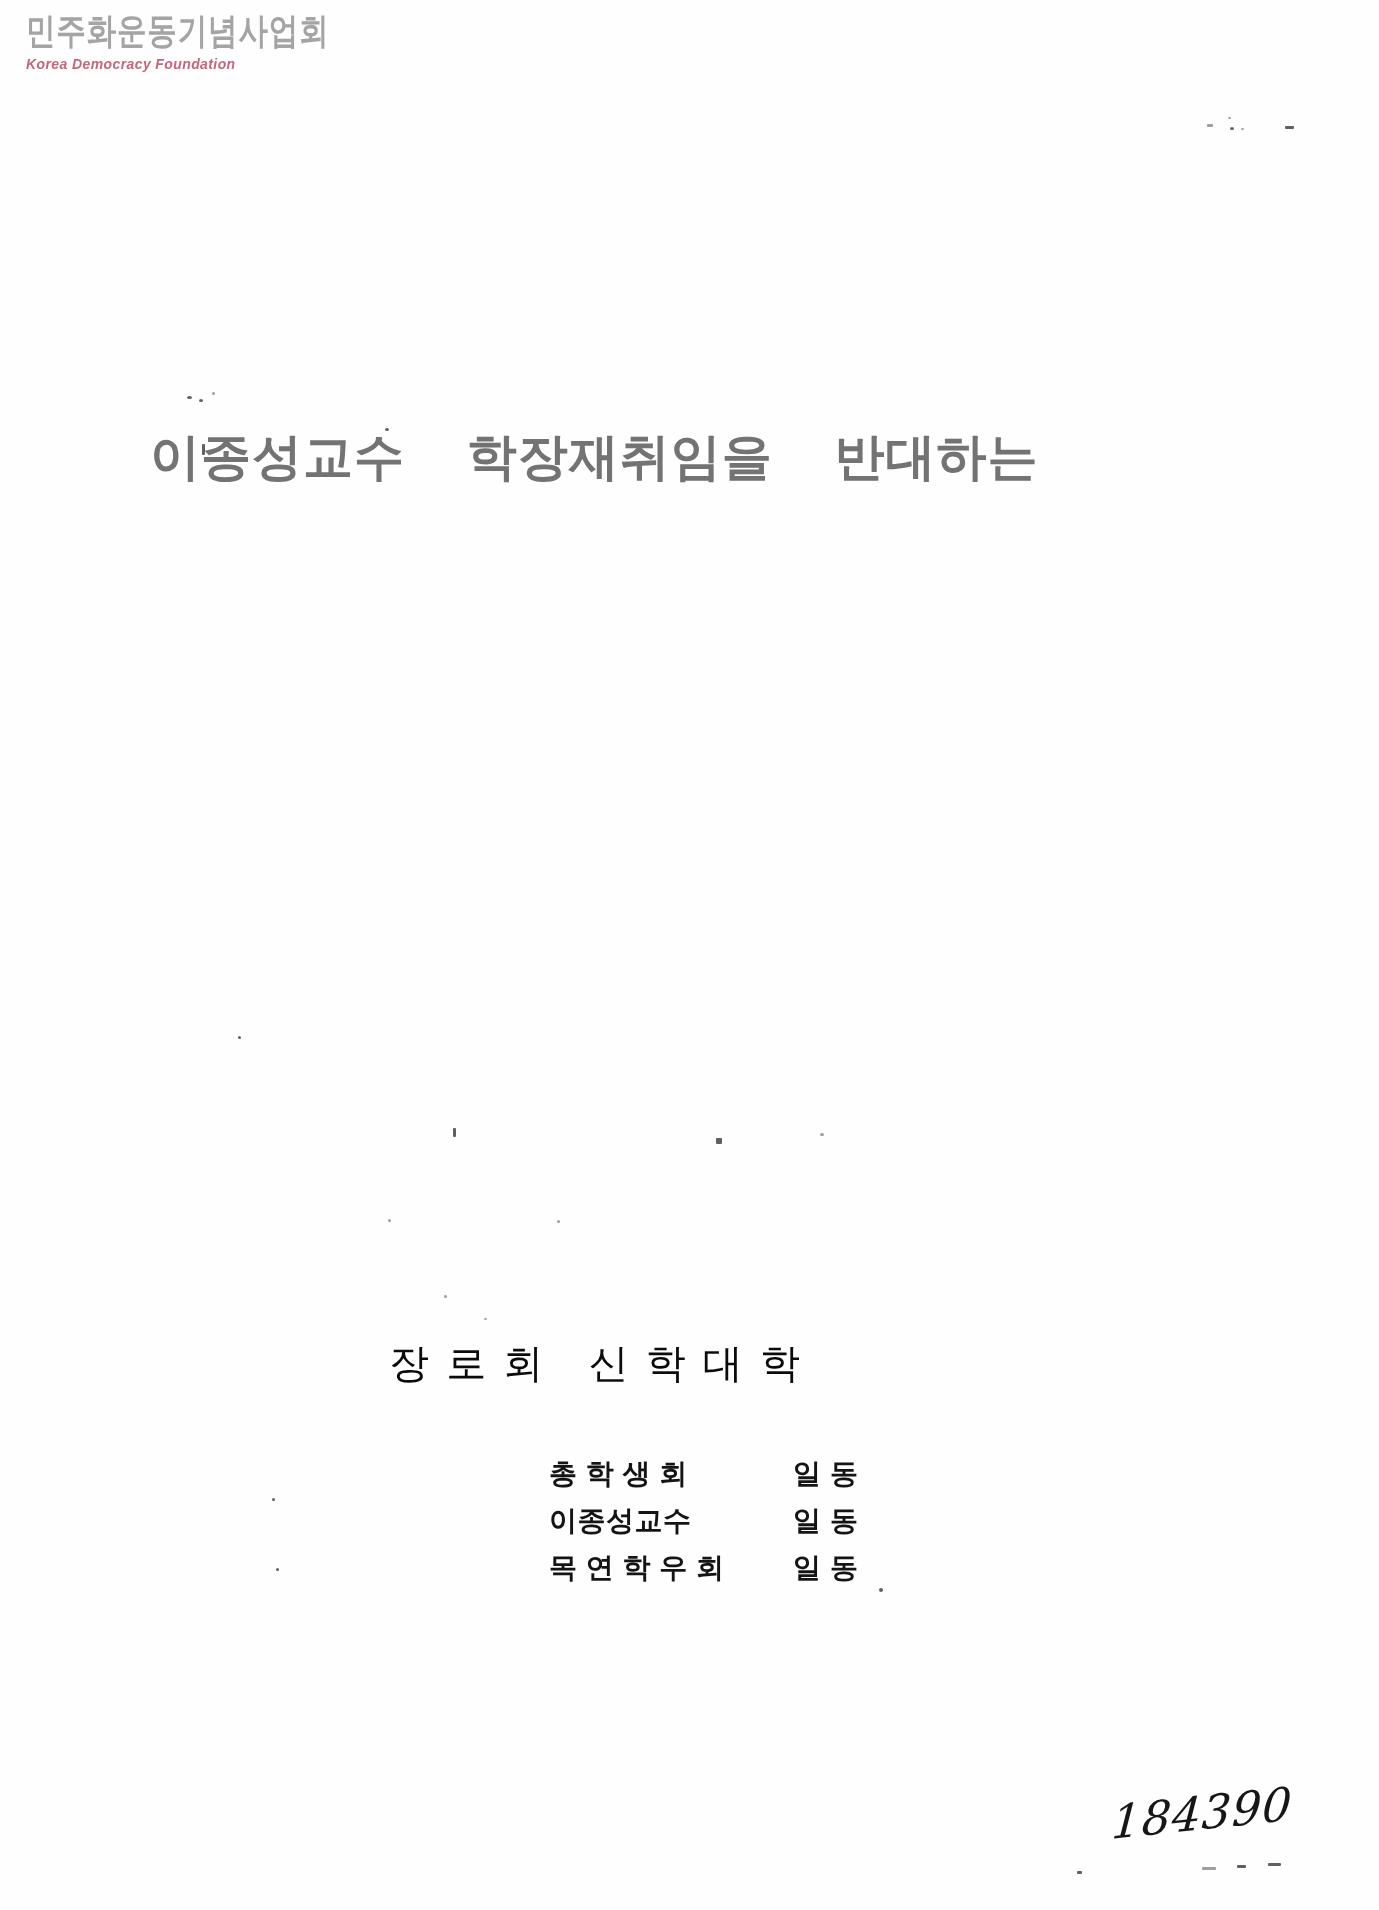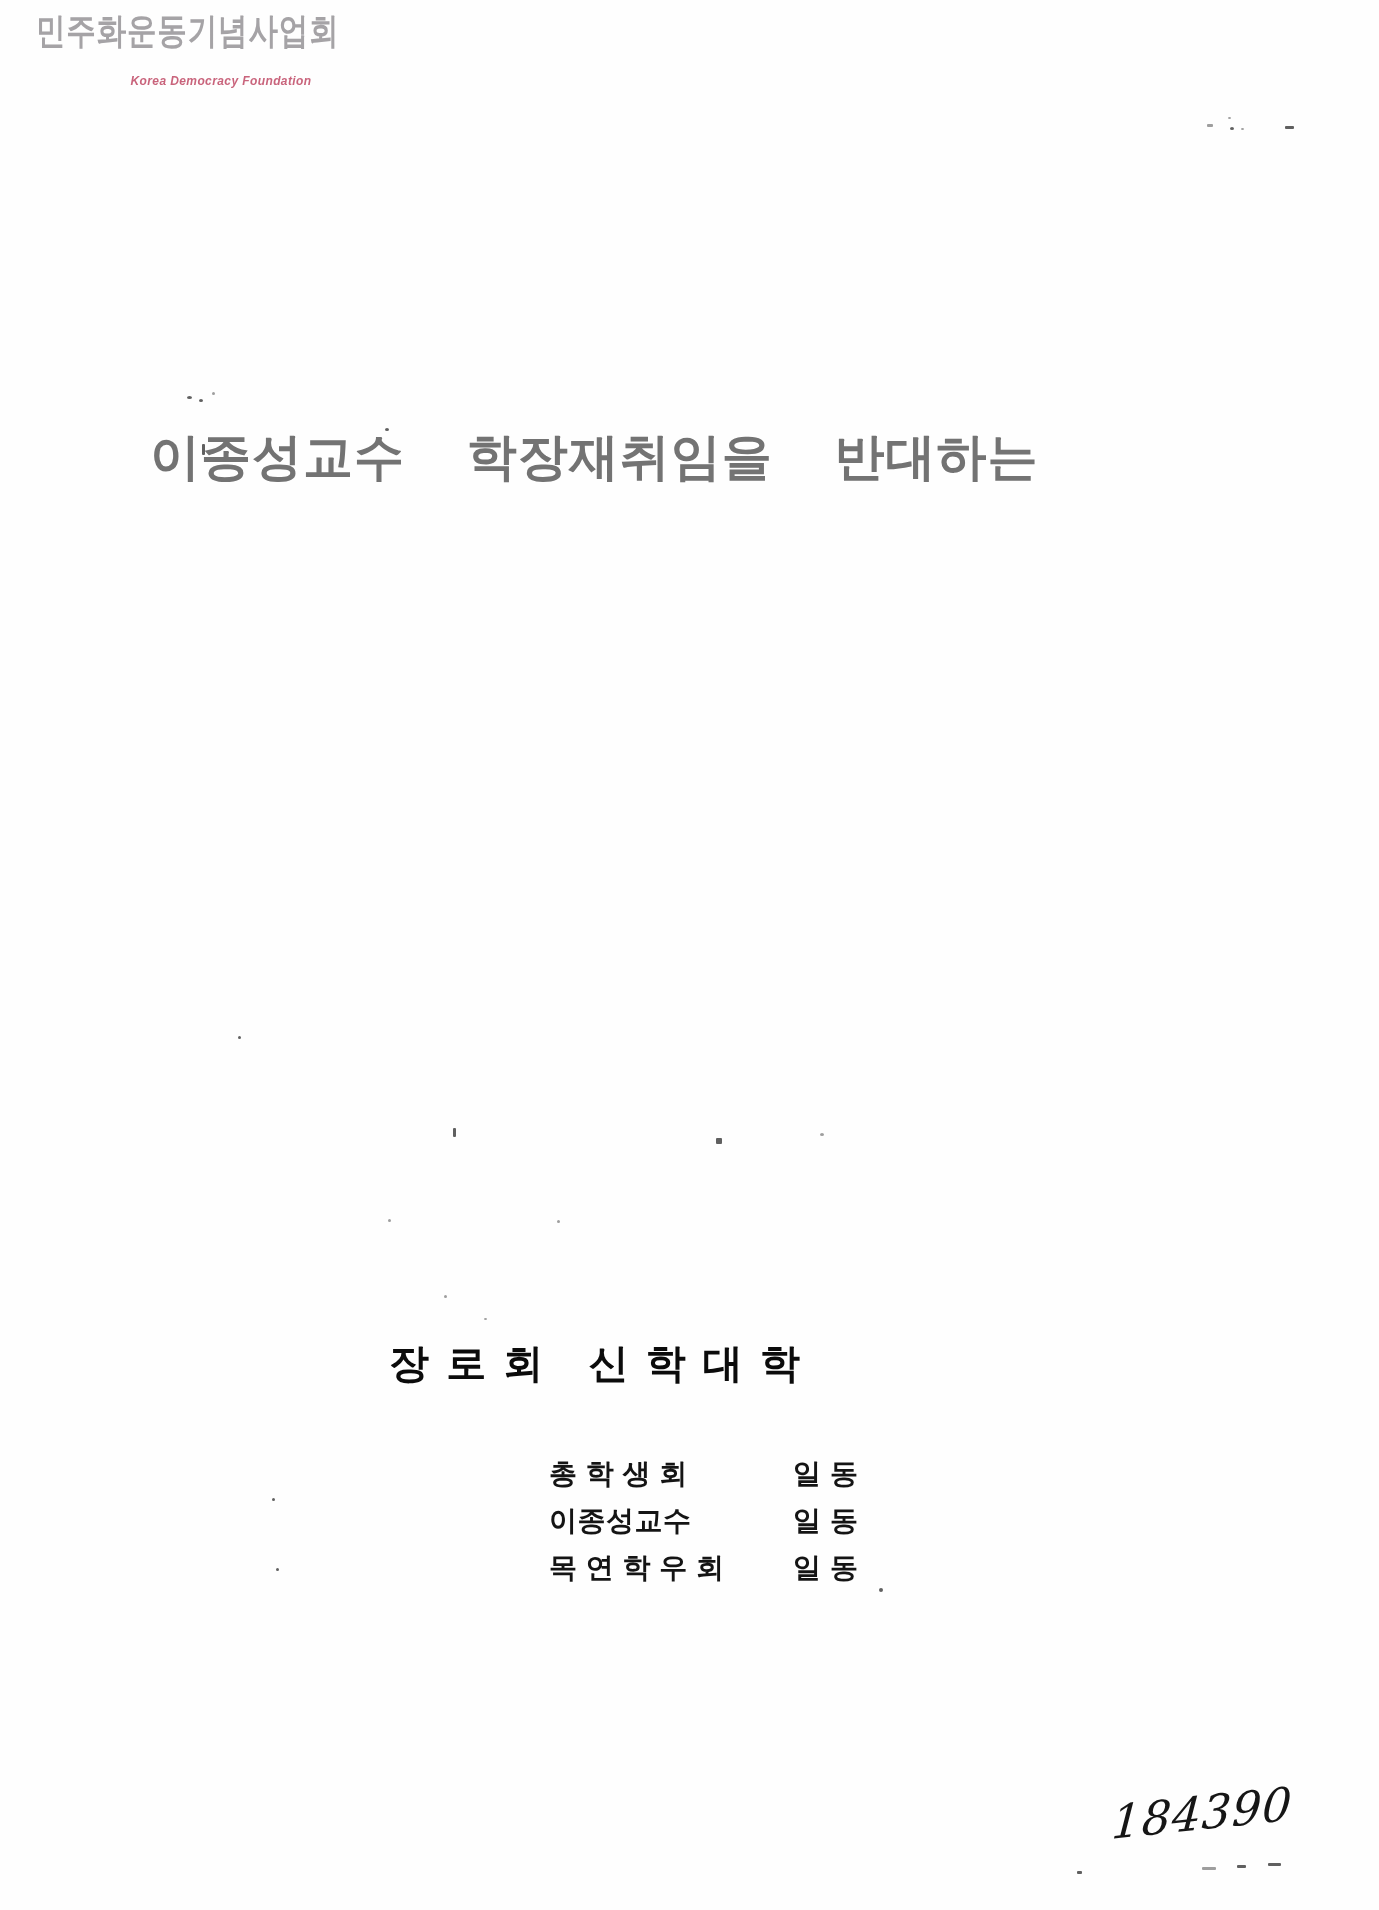--- a/index.html
+++ b/index.html
@@ -12,39 +12,38 @@
     position: relative;
     background: #fefefe;
     font-family: "Liberation Sans", sans-serif;
     color: #0c0c0c;
     overflow: hidden;
   }
 
   
   .logo {
     position: absolute;
-    left: 36px;
+    left: 26px;
     top: 8px;
-    text-align: center;
   }
   .logo-korean {
     display: block;
     font-size: 36px;
     font-weight: 700;
     letter-spacing: 1px;
     color: #a5a3a6;
     transform: scaleX(0.82);
     transform-origin: left top;
     white-space: pre;
     line-height: 46px;
   }
   .logo-english {
     display: block;
-    margin-top: 20px;
-    font-size: 12px;
+    margin-top: 2px;
+    font-size: 14px;
     font-weight: 700;
     font-style: italic;
     letter-spacing: 0.4px;
     color: #c9647c;
     white-space: pre;
   }
 
   
   .title-block {
     position: absolute;
@@ -73,21 +72,21 @@
   }
 
   
   .school-name {
     position: absolute;
     left: 146px;
     top: 1336px;
     width: 900px;
     text-align: center;
     font-size: 40px;
-    font-weight: 700;
+    font-weight: 400;
     letter-spacing: 3px;
     white-space: pre;
     color: #0b0b0b;
   }
 
   
   .signatories {
     position: absolute;
     left: 549px;
     top: 1455px;

